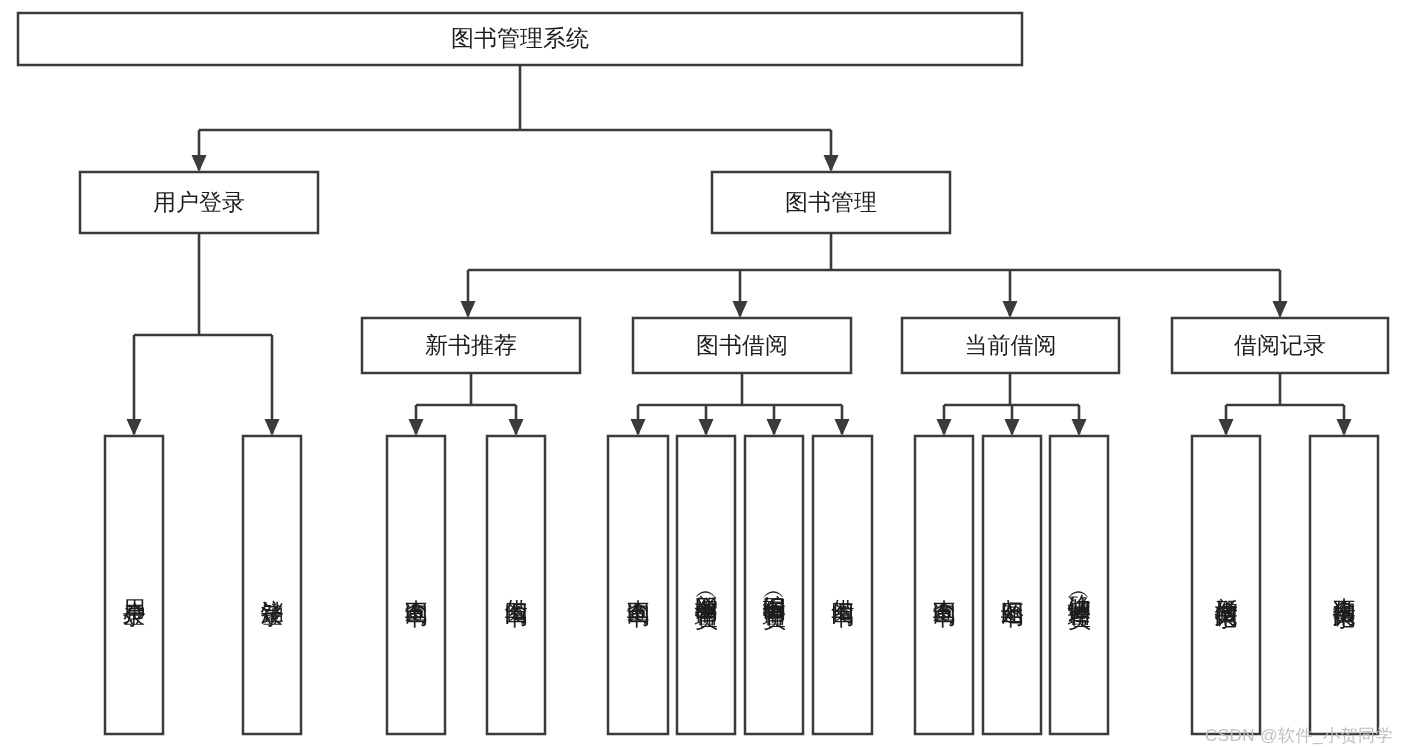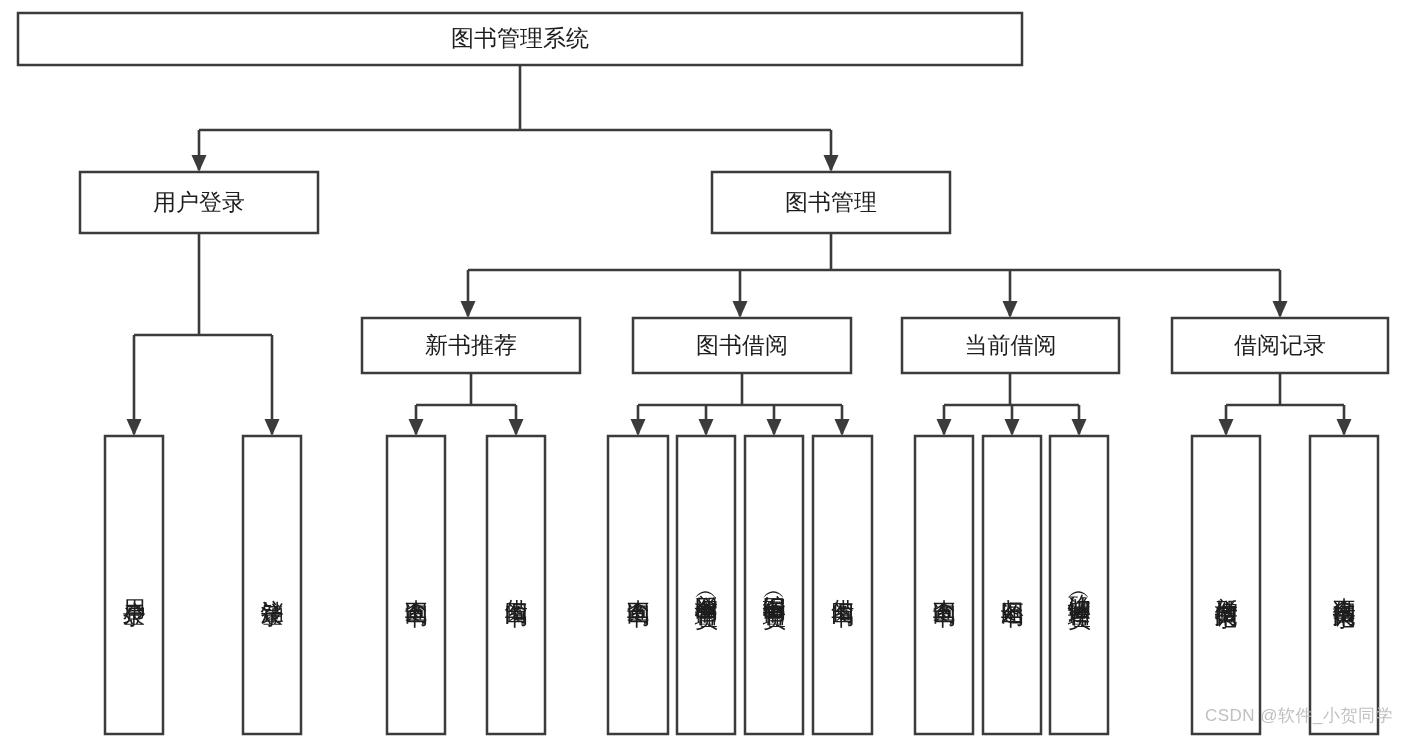--- a/index.html
+++ b/index.html
@@ -68,21 +68,21 @@
     font-size: 23px;
     line-height: 1.02;
     letter-spacing: 2px;
     color: #1d1d1d;
     white-space: nowrap;
     text-align: center;
   }
   .watermark {
     position: absolute;
     right: 12px;
-    bottom: 20px;
+    bottom: 0;
     font-family: "Liberation Sans", "DejaVu Sans", sans-serif;
     font-size: 17px;
     color: #bfbfbf;
     letter-spacing: 0.5px;
     user-select: none;
     pointer-events: none;
     white-space: nowrap;
   }
 </style>
 </head>

